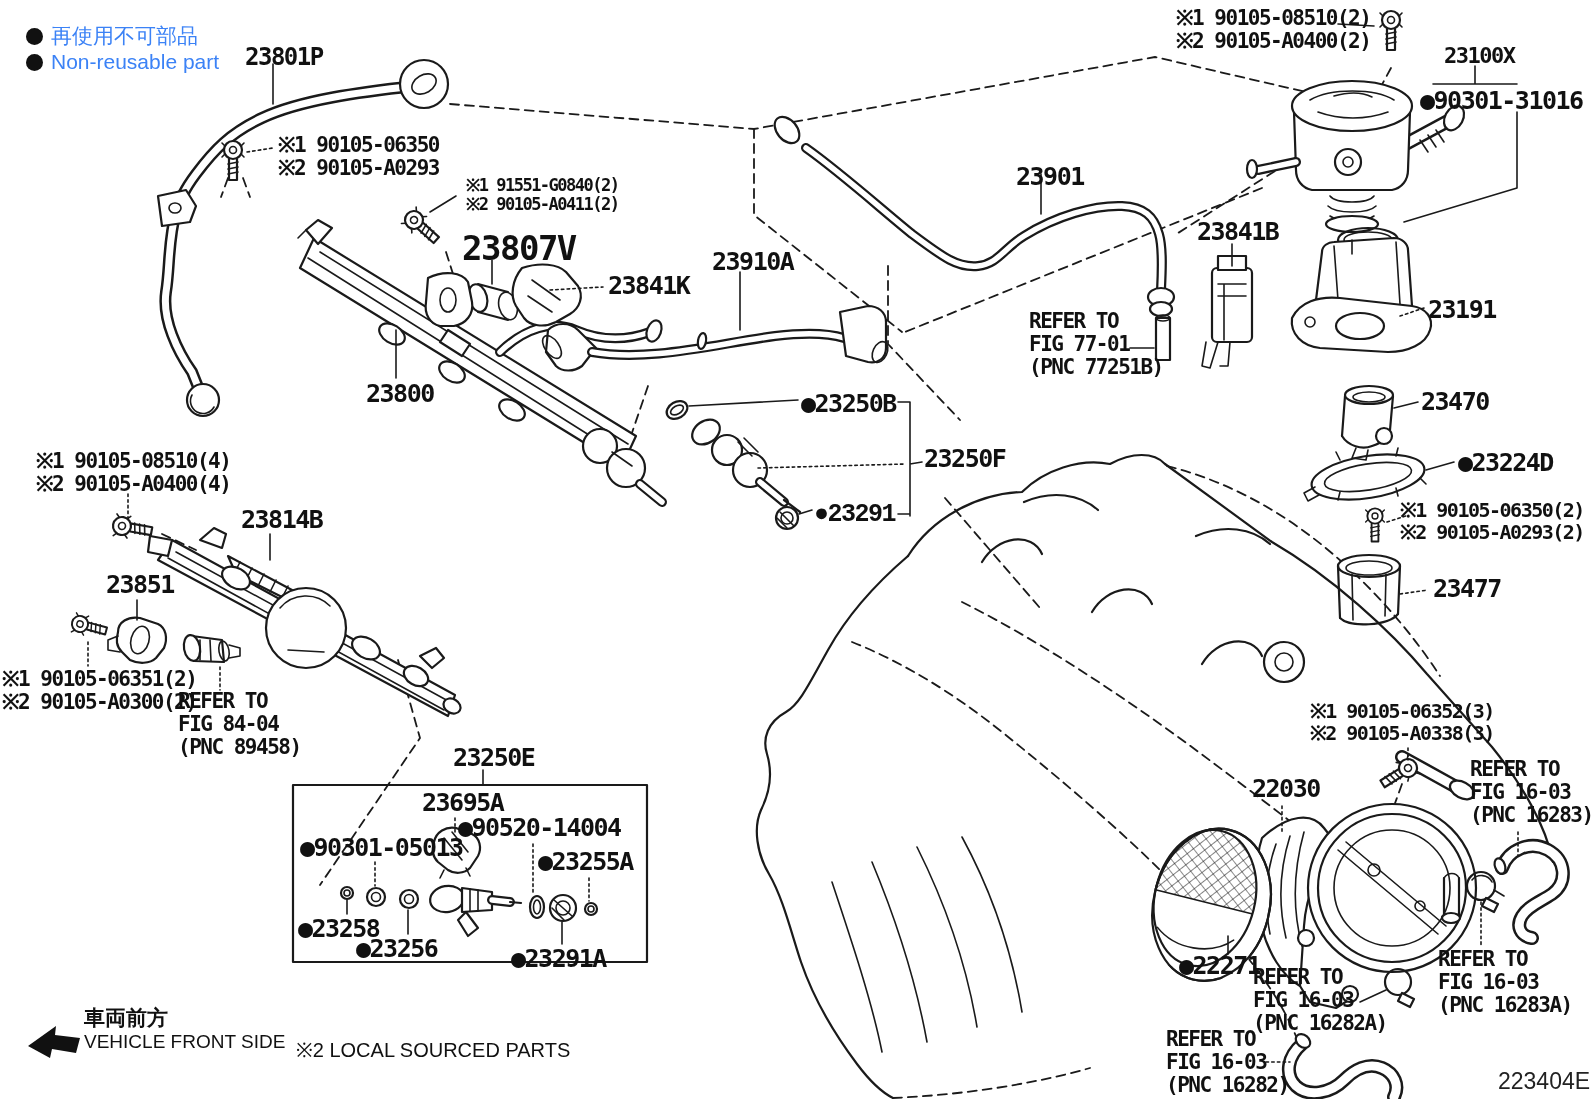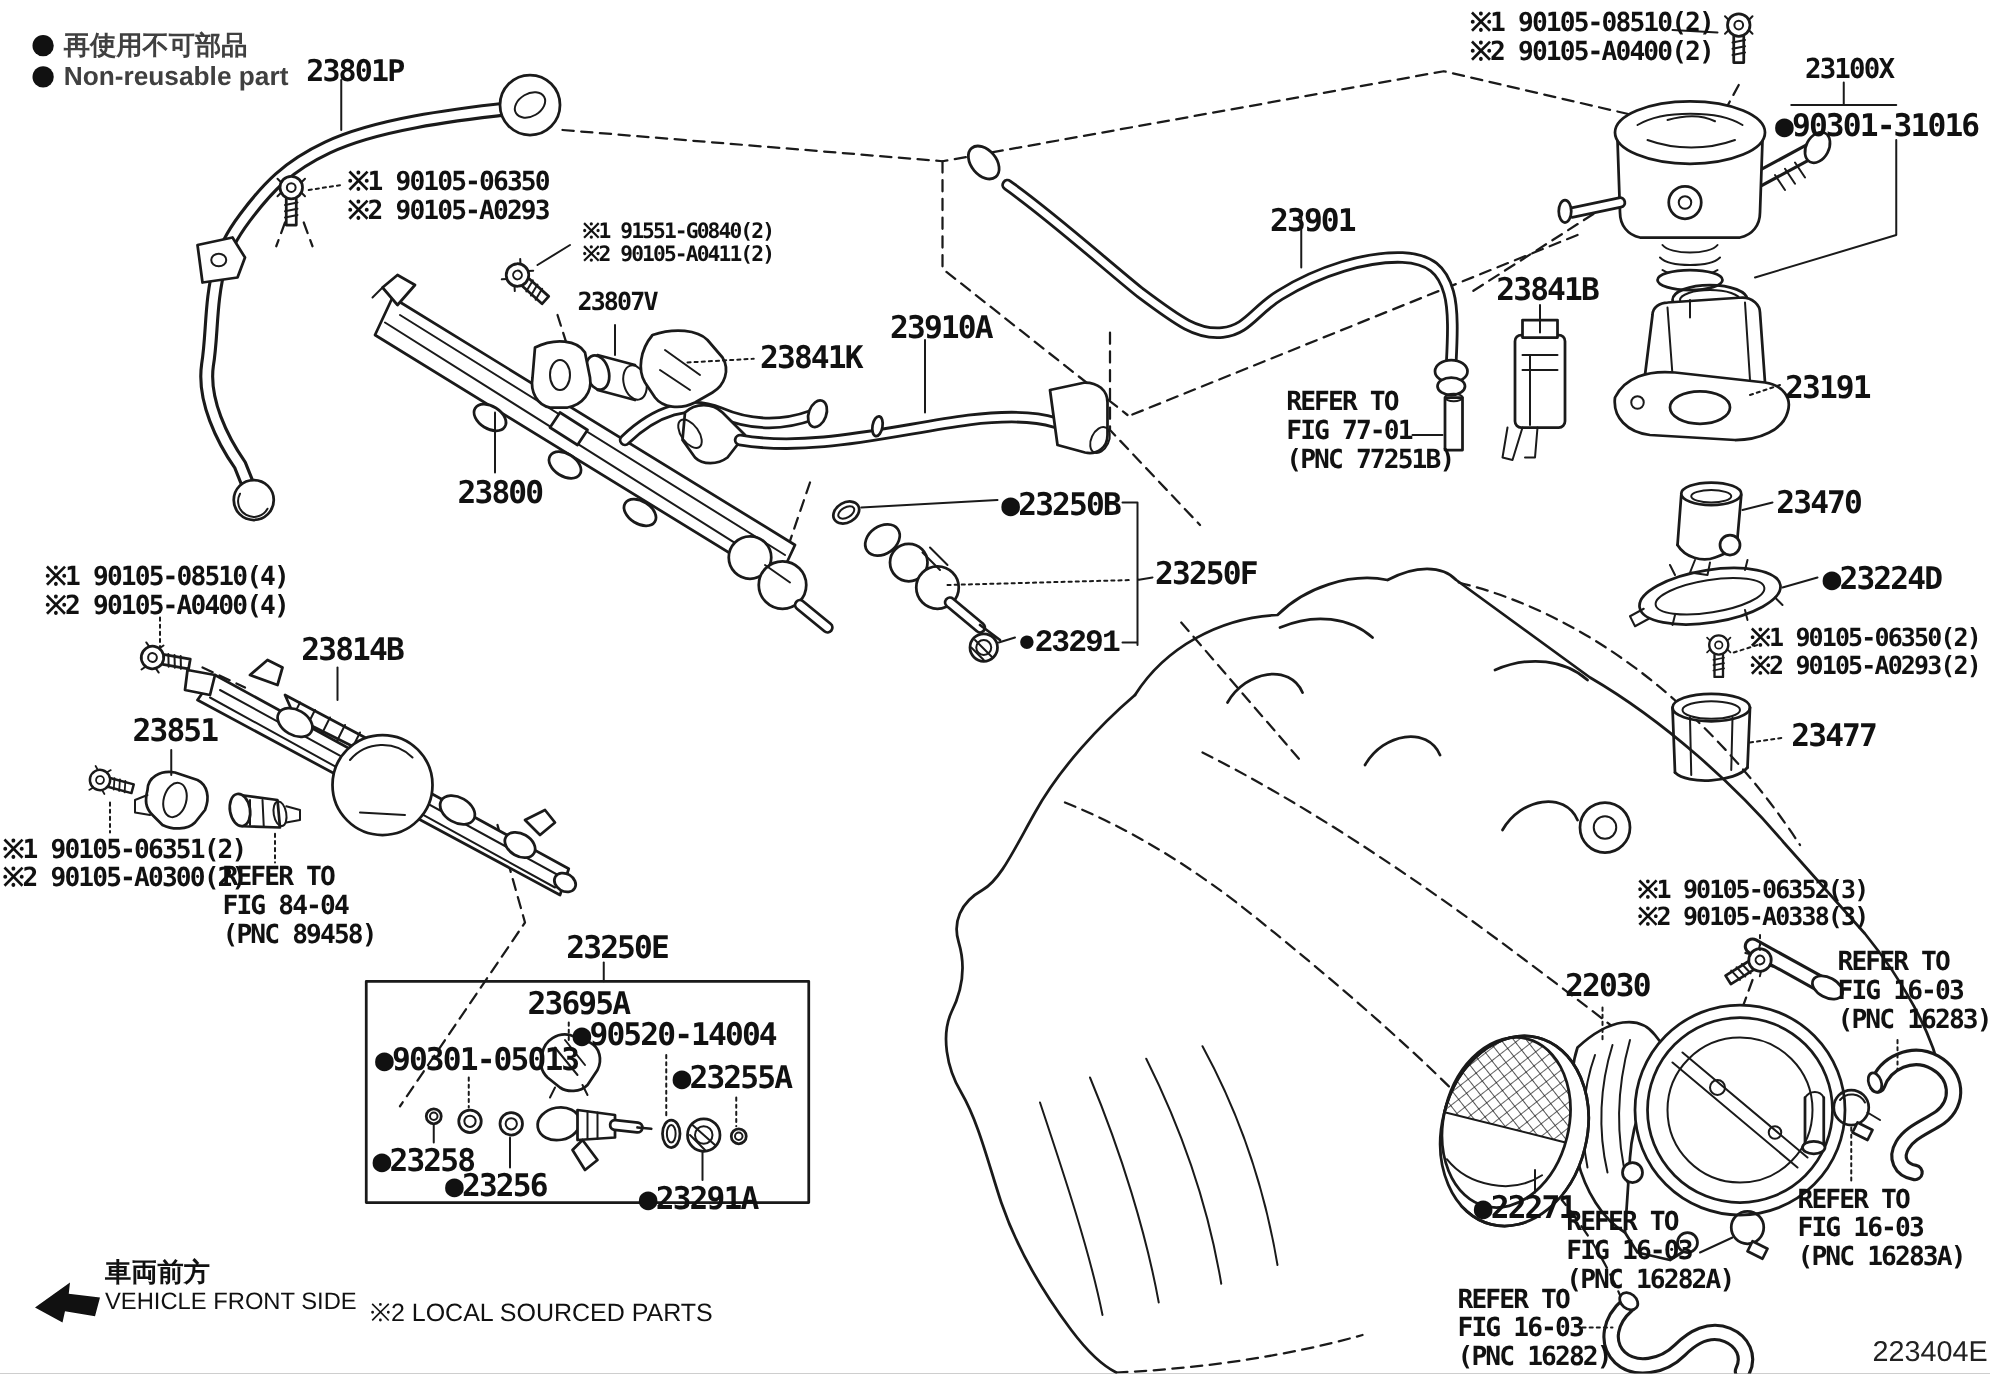--- a/index.html
+++ b/index.html
@@ -14,21 +14,21 @@
   .to{stroke:#1a1a1a;fill:none;stroke-width:10;stroke-linecap:round;stroke-linejoin:round;}
   .ti{stroke:#fff;fill:none;stroke-width:5.5;stroke-linecap:round;stroke-linejoin:round;}
   .toB{stroke-width:12;} .tiB{stroke-width:7;}
   .toH{stroke-width:14;} .tiH{stroke-width:9;}
   .plabel{position:absolute;font-family:"DejaVu Sans Mono","Liberation Mono",monospace;
           font-weight:bold;color:#111;letter-spacing:-1.5px;white-space:pre;line-height:1.1;}
   .sans{position:absolute;color:#111;white-space:pre;}
   .dot-bullet{display:inline-block;width:17px;height:17px;border-radius:50%;background:#111;
               margin-right:8px;vertical-align:-2px;}
   #legend{position:absolute;left:26px;top:22px;}
-  #legend .row{height:28px;font-size:21px;font-weight:bold;color:#404040;}
+  #legend .row{height:28px;font-size:21px;font-weight:normal;color:#3b82f6;}
   #code{position:absolute;left:1498px;top:1068px;font-size:23px;color:#222;
         font-family:"Liberation Sans",sans-serif;}
 </style>
 </head>
 <body>
 
 <div id="stage">
 
 <svg width="1592" height="1099" viewBox="0 0 1592 1099">
   <defs>
@@ -375,21 +375,21 @@
   <div class="row"><span class="dot-bullet"></span><span>再使用不可部品</span></div>
   <div class="row"><span class="dot-bullet"></span><span>Non-reusable part</span></div>
 </div>
 
 <div id="labels">
       <div class="plabel" style="left: 245px; top: 44px; font-size: 24px;">23801P</div>
       <div class="plabel" style="left: 278px; top: 134px; font-size: 21px;">※1 90105-06350
 ※2 90105-A0293</div>
       <div class="plabel" style="left: 466px; top: 176px; font-size: 17px;">※1 91551-G0840(2)
 ※2 90105-A0411(2)</div>
-      <div class="plabel" style="left: 462px; top: 230px; font-size: 20px;">23807V</div>
+      <div class="plabel" style="left: 462px; top: 230px; font-size: 34px;">23807V</div>
       <div class="plabel" style="left: 608px; top: 272px; font-size: 25px;">23841K</div>
       <div class="plabel" style="left: 712px; top: 248px; font-size: 25px;">23910A</div>
       <div class="plabel" style="left: 1016px; top: 163px; font-size: 25px;">23901</div>
       <div class="plabel" style="left: 366px; top: 380px; font-size: 25px;">23800</div>
       <div class="plabel" style="left: 801px; top: 390px; font-size: 25px;">●23250B</div>
       <div class="plabel" style="left: 924px; top: 445px; font-size: 25px;">23250F</div>
       <div class="plabel" style="left: 814px; top: 501px; font-size: 25px; font-family: Liberation Mono, monospace;">●23291</div>
       <div class="plabel" style="left: 36px; top: 450px; font-size: 21px;">※1 90105-08510(4)
 ※2 90105-A0400(4)</div>
       <div class="plabel" style="left: 241px; top: 506px; font-size: 25px;">23814B</div>

